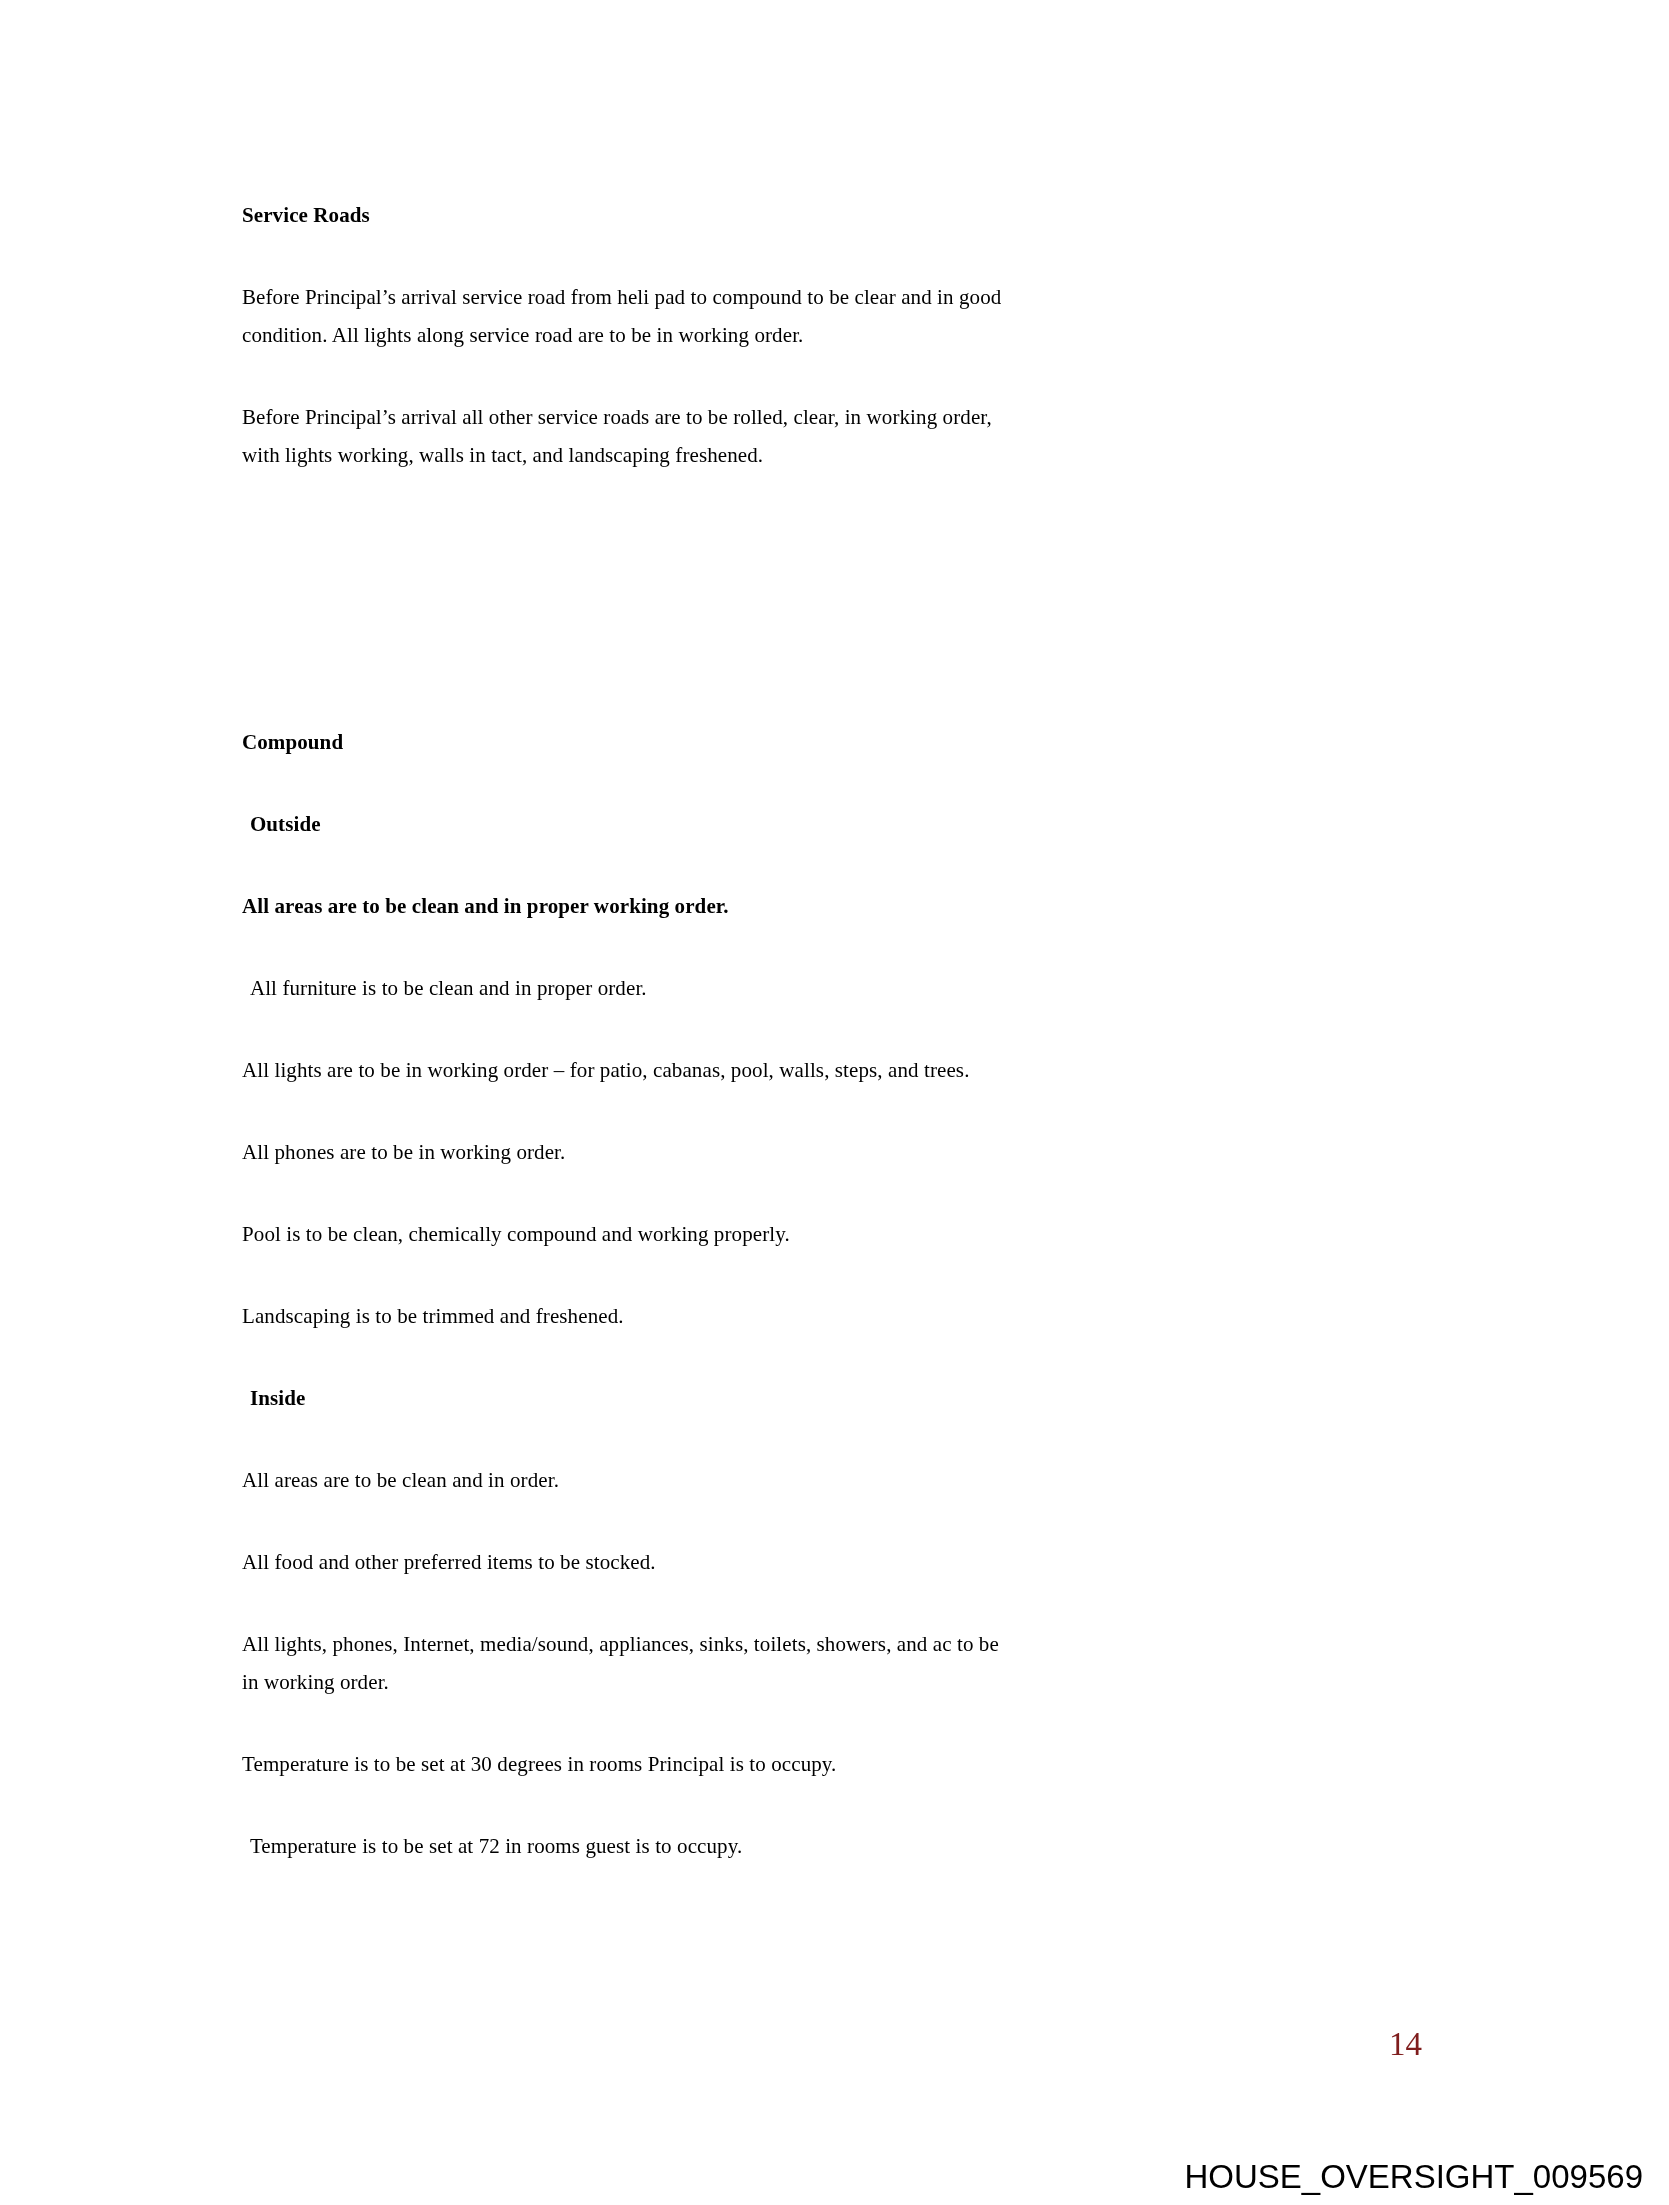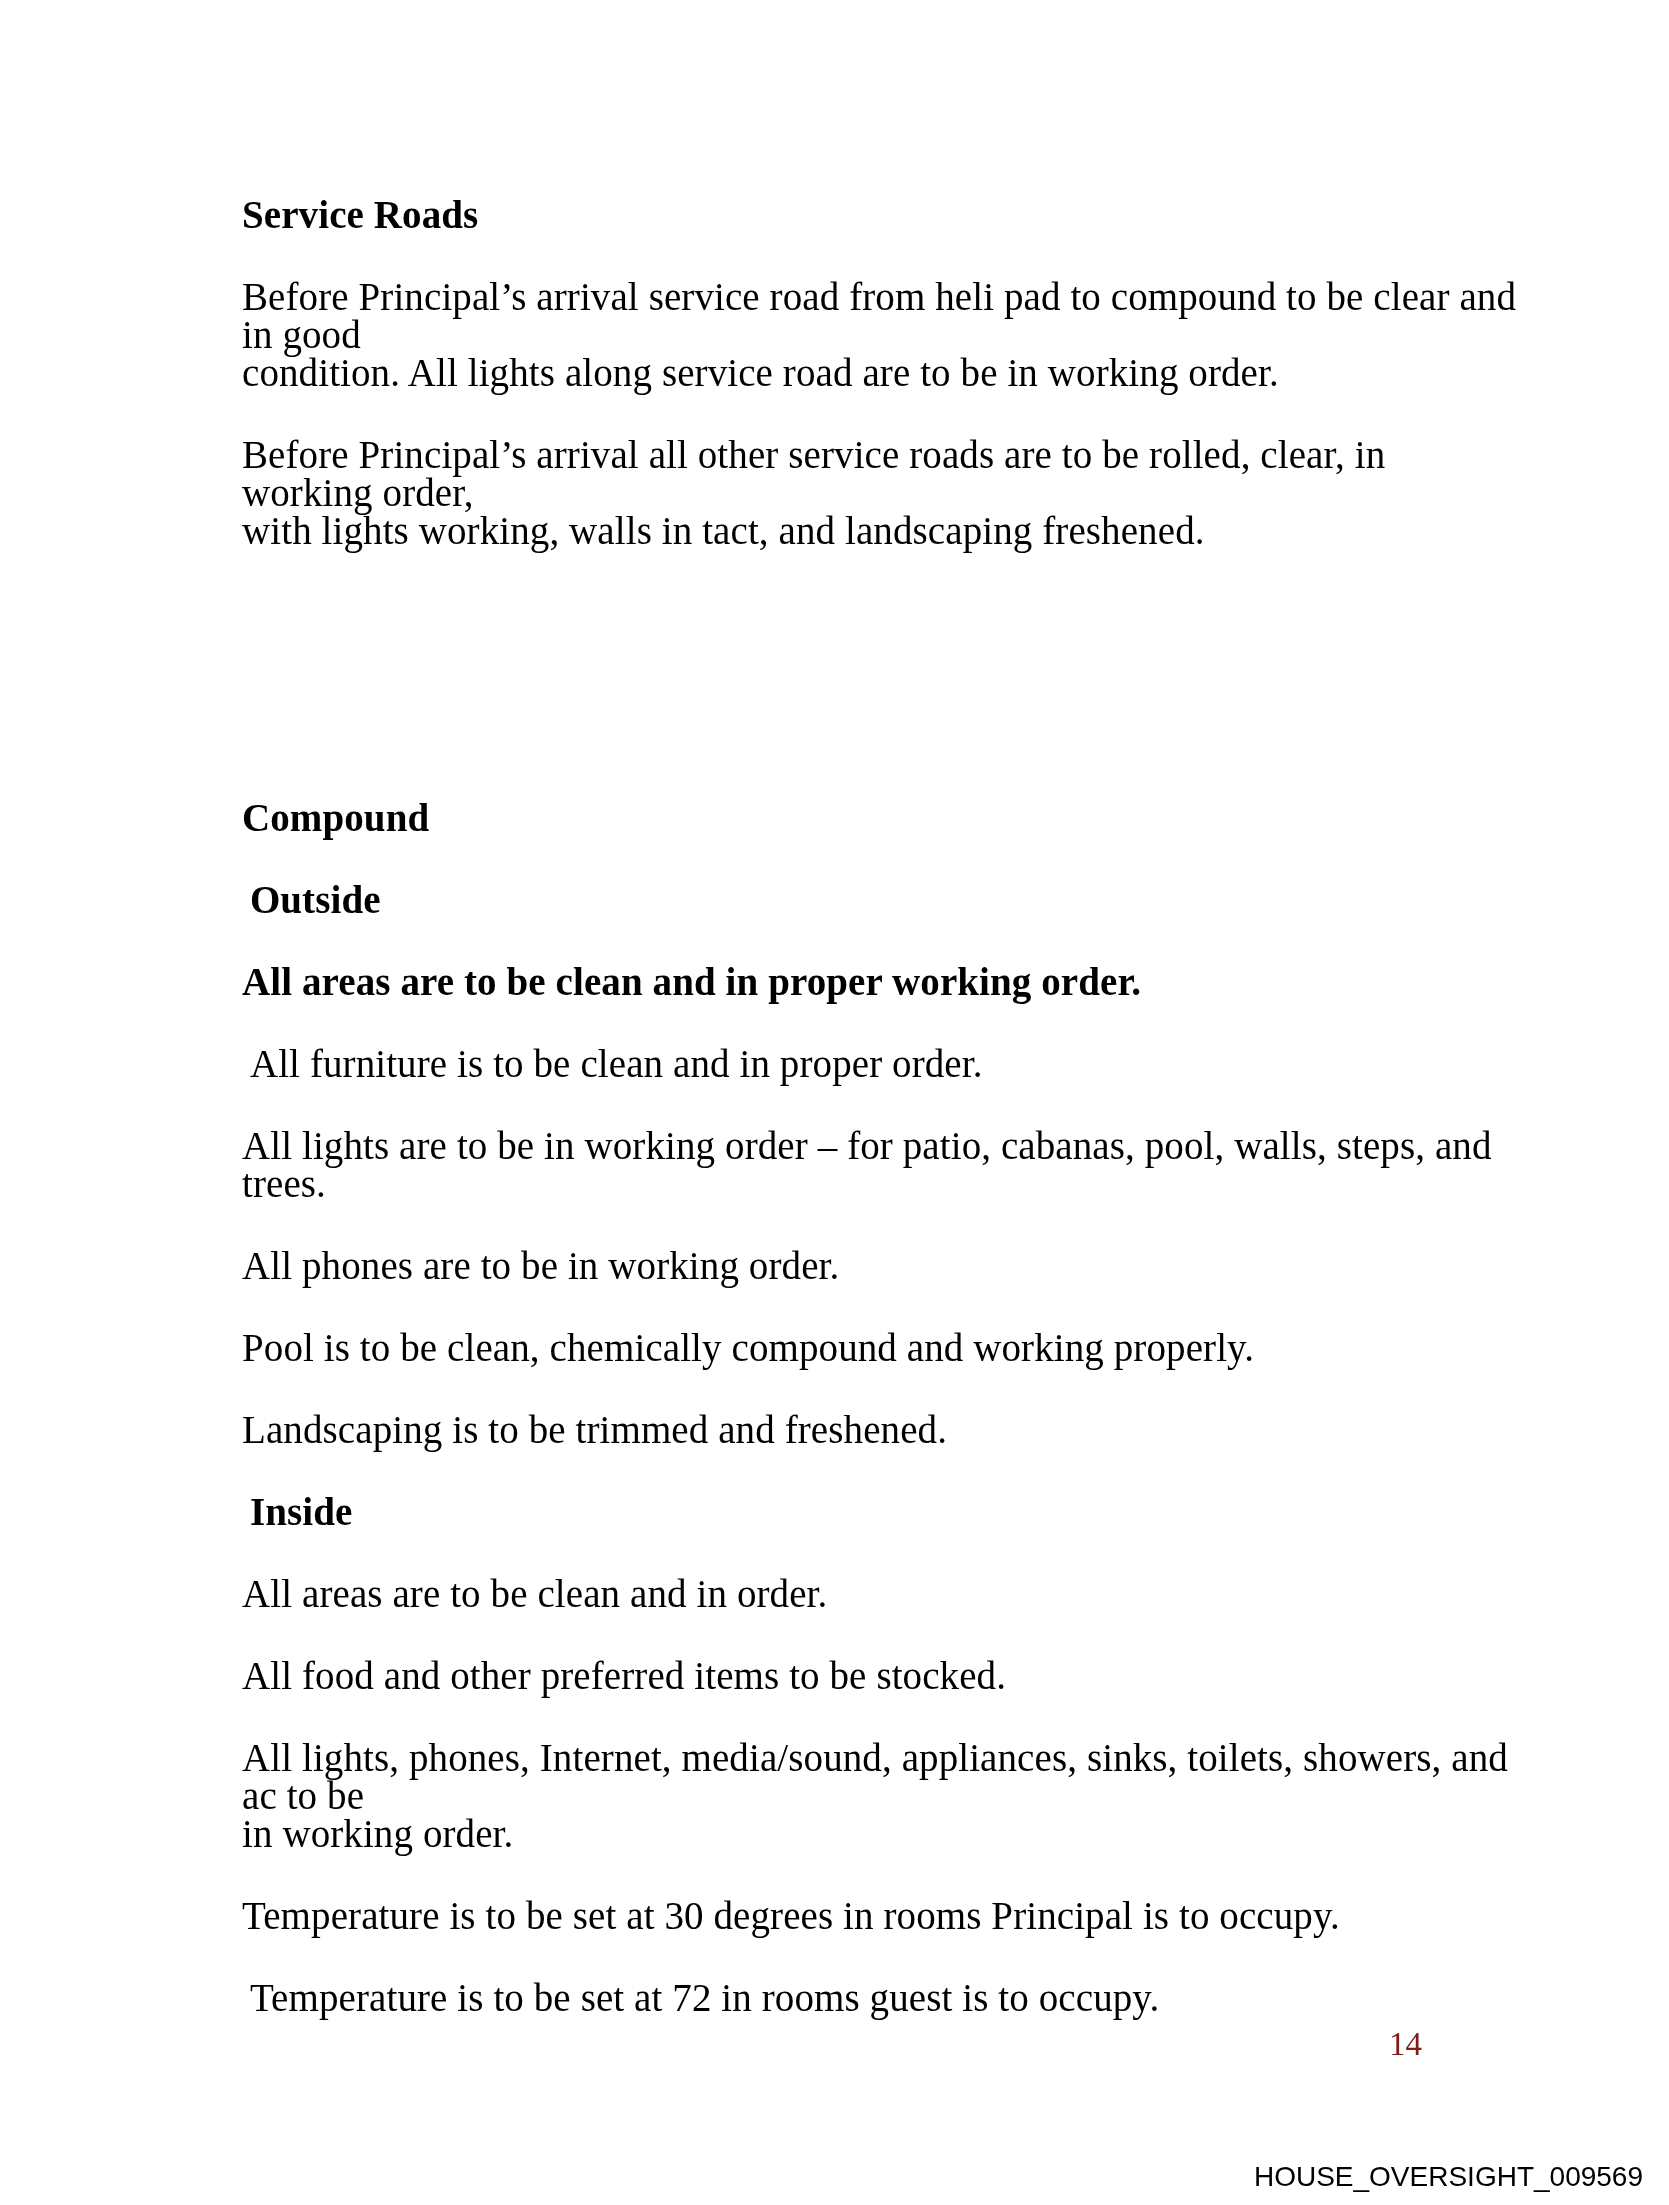--- a/index.html
+++ b/index.html
@@ -17,21 +17,21 @@
     color: #000000;
   }
   .content {
     position: absolute;
     left: 242px;
     top: 196px;
     width: 1276px;
   }
   .content p {
     margin: 0 0 44px 0;
-    font-size: 39px;
+    font-size: 21px;
     line-height: 38px;
     white-space: pre-line;
     letter-spacing: 0.1px;
   }
   .content p.heading {
     font-weight: bold;
   }
   .content p.bold {
     font-weight: bold;
   }
@@ -47,21 +47,21 @@
     right: 247px;
     font-size: 33px;
     line-height: 38px;
     font-family: "Liberation Serif", "DejaVu Serif", serif;
     color: #7f1d1d;
   }
   .bates-number {
     position: absolute;
     top: 2156px;
     right: 26px;
-    font-size: 28px;
+    font-size: 33px;
     line-height: 41px;
     font-family: "Liberation Sans", "DejaVu Sans", sans-serif;
     color: #000000;
   }
 </style>
 </head>
 <body>
 
 <div class="page">
   <div class="content">

